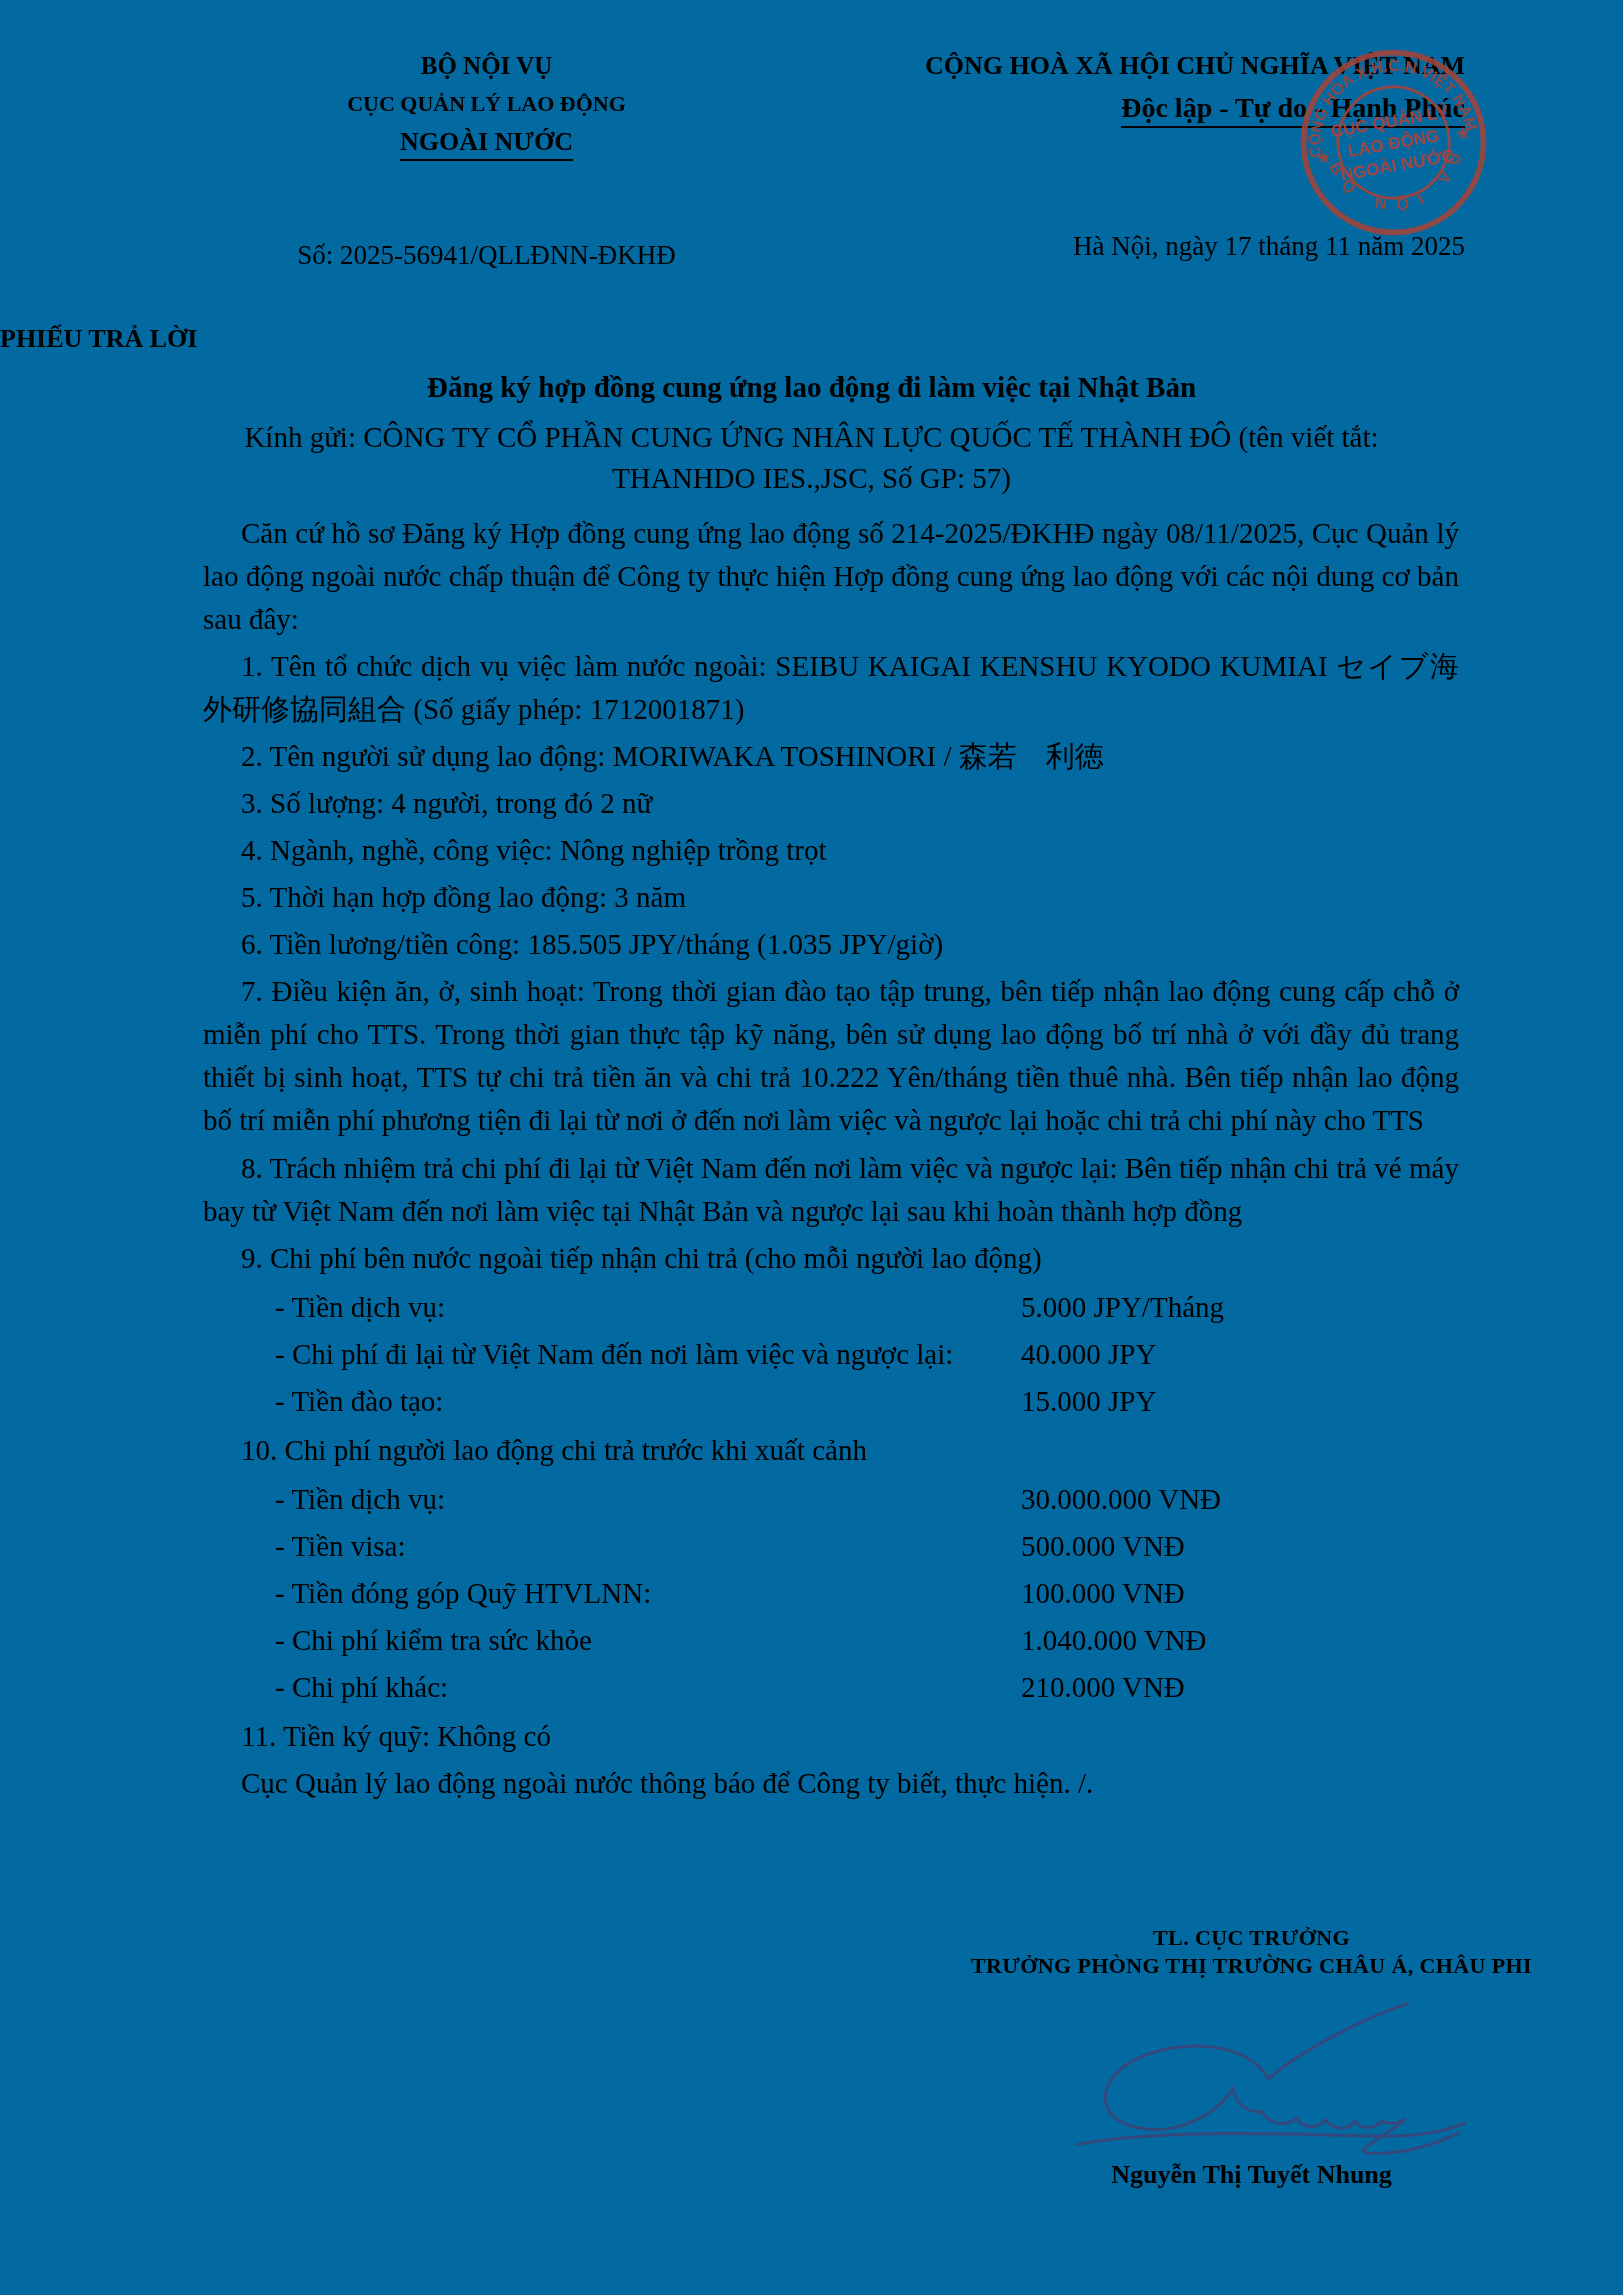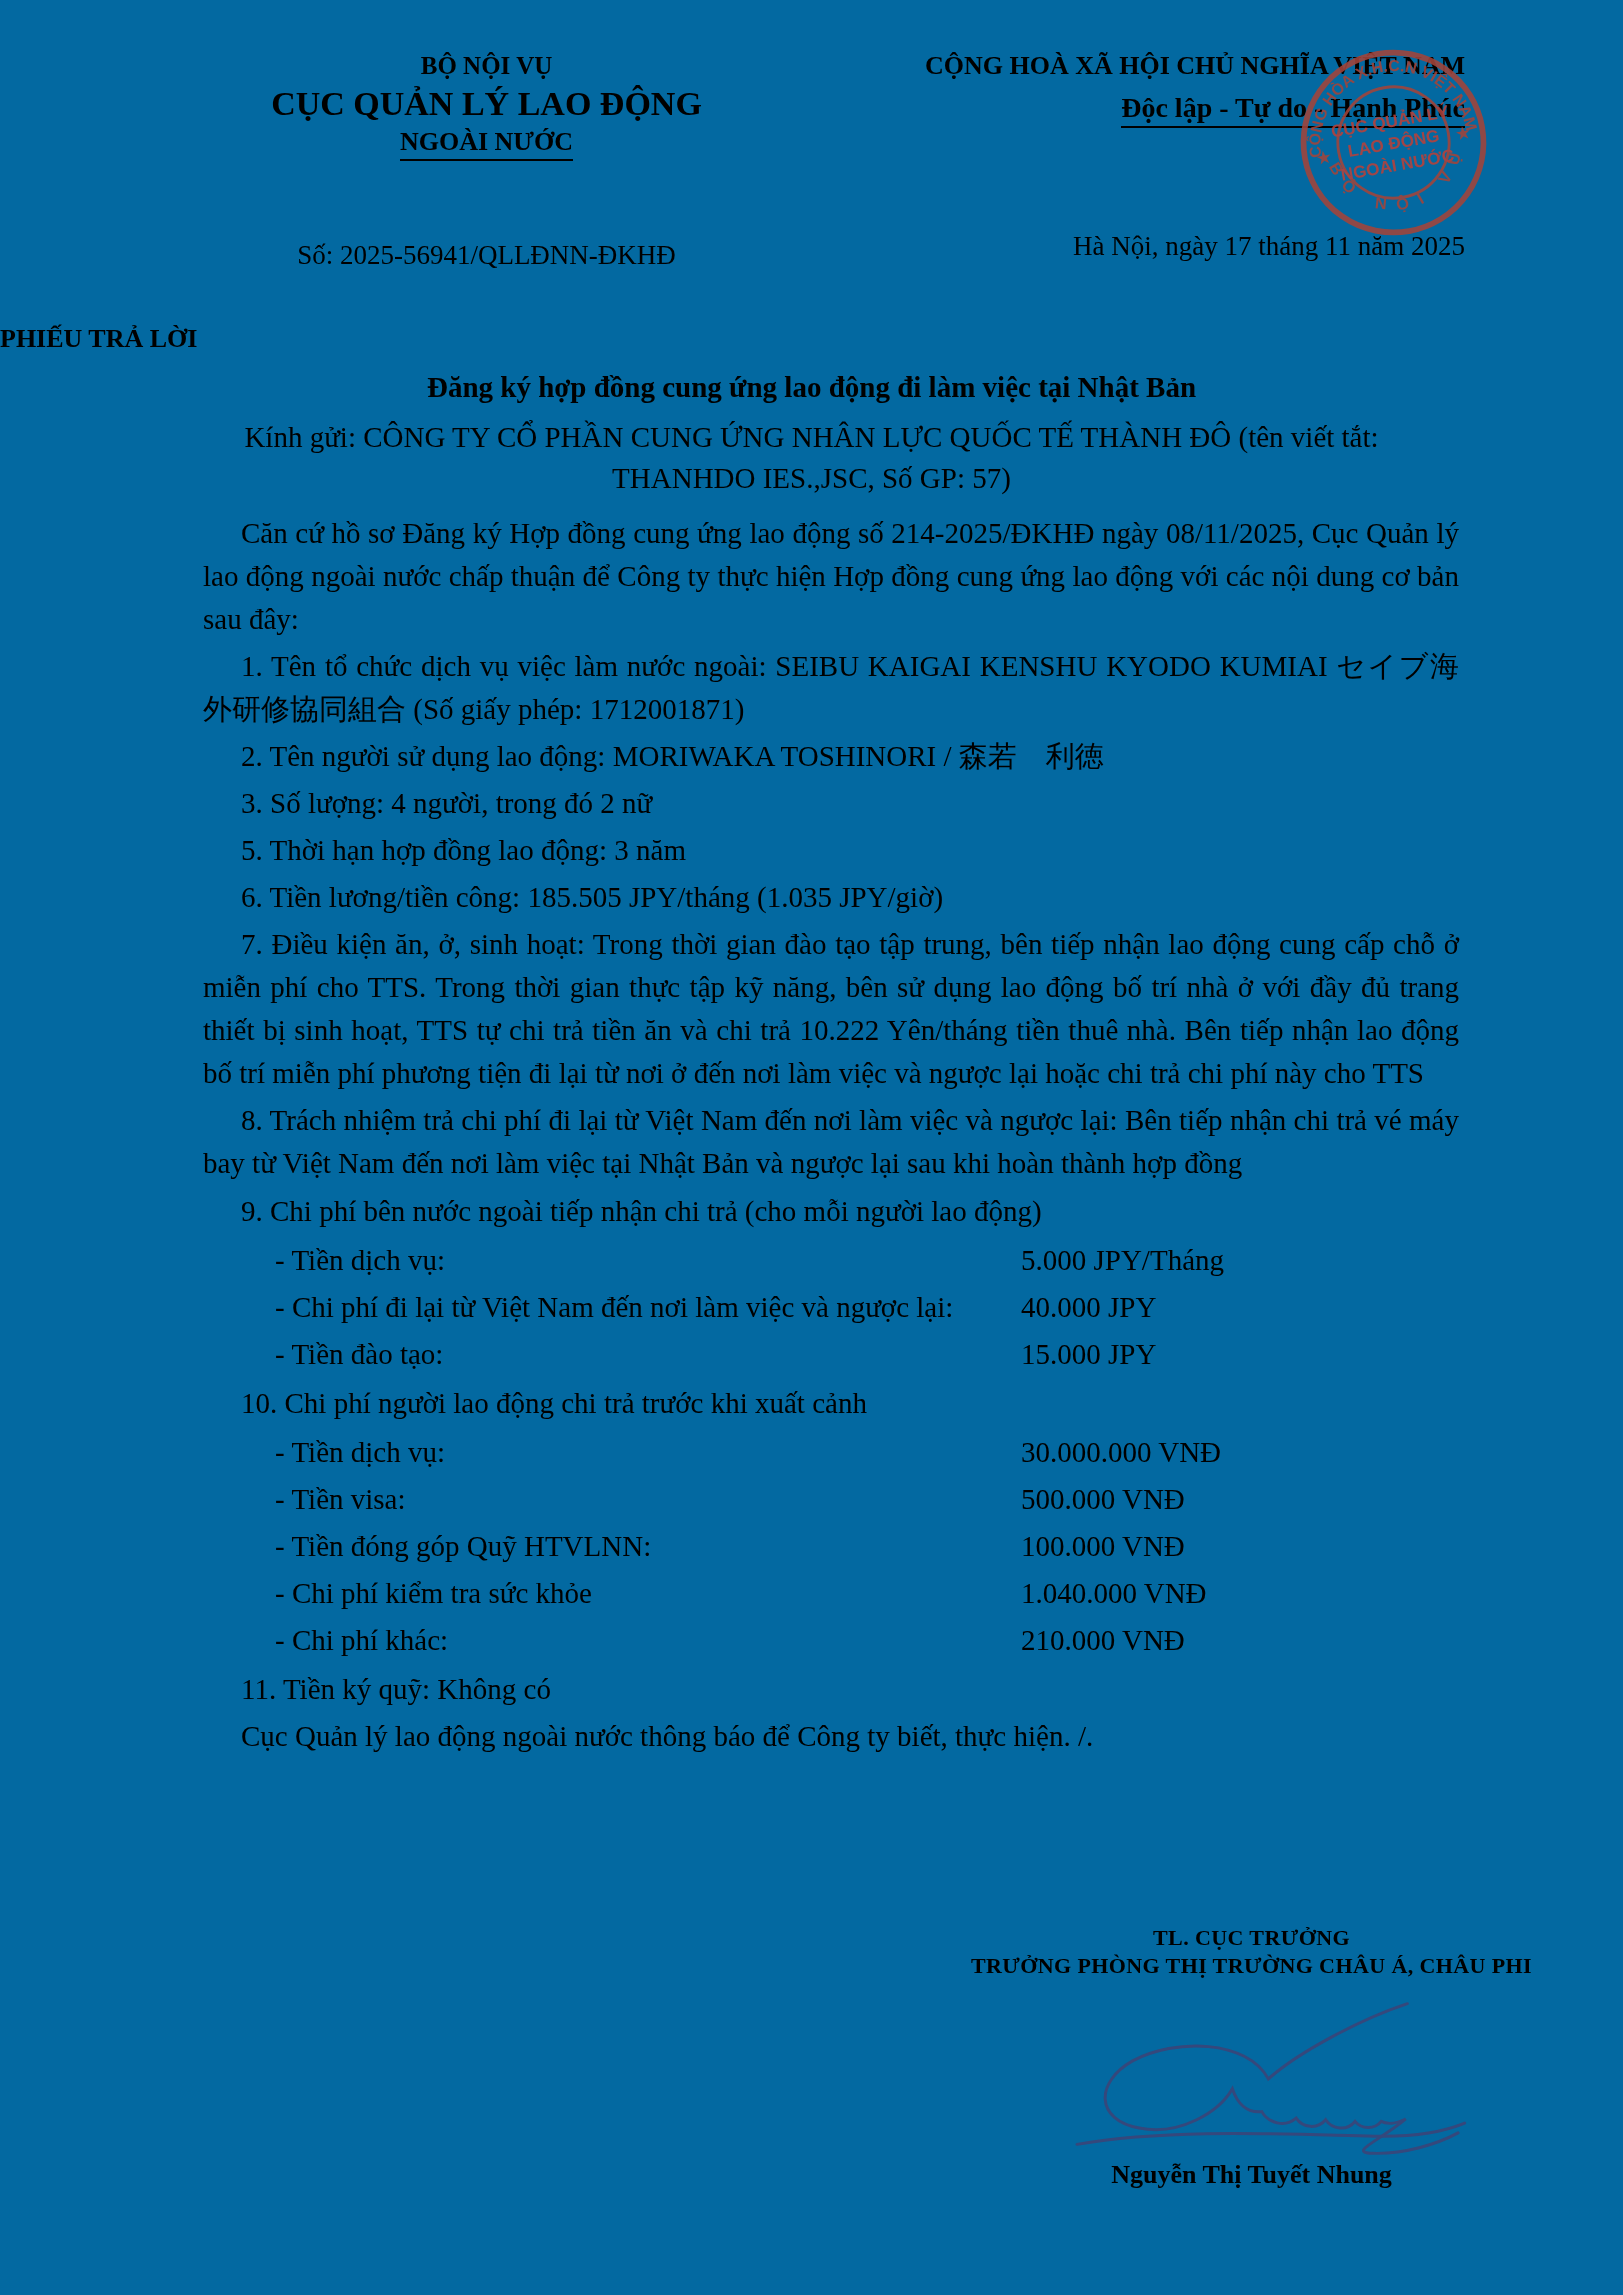--- a/index.html
+++ b/index.html
@@ -7,21 +7,21 @@
     position:relative;
     width:1623px;height:2295px;
     background:#0369a1;
     font-family:"Liberation Serif", serif;
     color:#000;
     overflow:hidden;
   }
   
   .h-left{position:absolute;left:139px;top:47px;width:695px;text-align:center;}
   .h-left .org1{font-size:25px;font-weight:bold;line-height:38px;}
-  .h-left .org2{font-size:34px;font-weight:bold;line-height:38px;}
+  .h-left .org2{font-size:22px;font-weight:bold;line-height:38px;}
   .h-left .org3{font-size:26px;font-weight:bold;line-height:38px;}
   .h-left .org3 span{border-bottom:2.5px solid #000;padding-bottom:2.5px;}
   .h-left .docnum{font-size:27px;margin-top:79px;}
   .h-right{position:absolute;left:794px;top:47px;width:671px;text-align:right;}
   .h-right .national{font-size:26px;font-weight:bold;line-height:38px;}
   .h-right .motto{font-size:28px;font-weight:bold;line-height:41px;margin-top:1.6px;}
   .h-right .motto span{border-bottom:2.5px solid #000;padding-bottom:3.3px;}
   .h-right .pdate{font-size:27px;margin-top:103px;}
   .seal{position:absolute;left:1297px;top:46px;width:193px;height:193px;opacity:.88;}
   .header-spacer{height:321px;}
@@ -87,20 +87,21 @@
   <div class="recipient">
     <div>Kính gửi: CÔNG TY CỔ PHẦN CUNG ỨNG NHÂN LỰC QUỐC TẾ THÀNH ĐÔ (tên viết tắt:</div>
     <div>THANHDO IES.,JSC, Số GP: 57)</div>
   </div>
 
   <div class="body">
     <p>Căn cứ hồ sơ Đăng ký Hợp đồng cung ứng lao động số 214-2025/ĐKHĐ ngày 08/11/2025, Cục Quản lý lao động ngoài nước chấp thuận để Công ty thực hiện Hợp đồng cung ứng lao động với các nội dung cơ bản sau đây:</p>
     <p>1. Tên tổ chức dịch vụ việc làm nước ngoài: SEIBU KAIGAI KENSHU KYODO KUMIAI セイブ海外研修協同組合 (Số giấy phép: 1712001871)</p>
     <p>2. Tên người sử dụng lao động: MORIWAKA TOSHINORI / 森若　利徳</p>
     <p>3. Số lượng: 4 người, trong đó 2 nữ</p>
+    <p>4. Ngành, nghề, công việc: Nông nghiệp trồng trọt</p>
     <p>5. Thời hạn hợp đồng lao động: 3 năm</p>
     <p>6. Tiền lương/tiền công: 185.505 JPY/tháng (1.035 JPY/giờ)</p>
     <p>7. Điều kiện ăn, ở, sinh hoạt: Trong thời gian đào tạo tập trung, bên tiếp nhận lao động cung cấp chỗ ở miễn phí cho TTS. Trong thời gian thực tập kỹ năng, bên sử dụng lao động bố trí nhà ở với đầy đủ trang thiết bị sinh hoạt, TTS tự chi trả tiền ăn và chi trả 10.222 Yên/tháng tiền thuê nhà. Bên tiếp nhận lao động bố trí miễn phí phương tiện đi lại từ nơi ở đến nơi làm việc và ngược lại hoặc chi trả chi phí này cho TTS</p>
     <p>8. Trách nhiệm trả chi phí đi lại từ Việt Nam đến nơi làm việc và ngược lại: Bên tiếp nhận chi trả vé máy bay từ Việt Nam đến nơi làm việc tại Nhật Bản và ngược lại sau khi hoàn thành hợp đồng</p>
 
     <p>9. Chi phí bên nước ngoài tiếp nhận chi trả (cho mỗi người lao động)</p>
     <div class="fee-row">
       <span>- Tiền dịch vụ:</span>
       <span class="fee-value">5.000 JPY/Tháng</span>
     </div>

